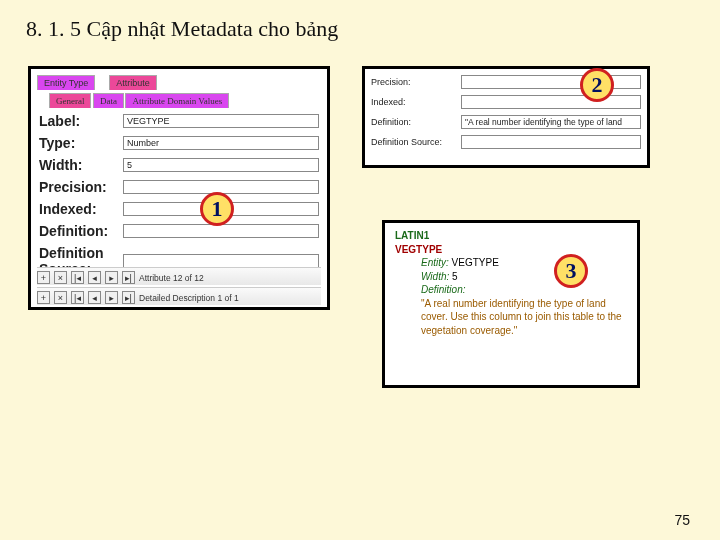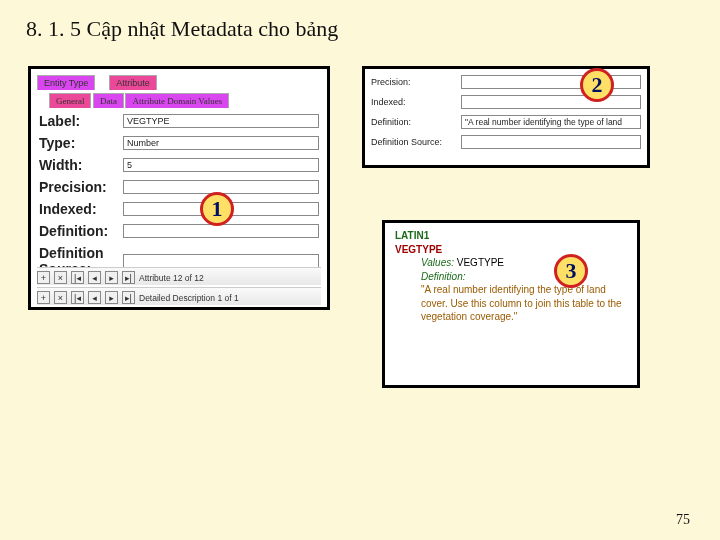--- a/index.html
+++ b/index.html
@@ -17,21 +17,21 @@
     top: 16px;
     left: 26px;
     font-family: "Times New Roman", serif;
     font-size: 22px;
     color: #111;
   }
   .page-number {
     position: absolute;
     bottom: 12px;
     right: 30px;
-    font-family: Liberation Serif, serif;
+    font-family: Liberation Sans, sans-serif;
     font-size: 14px;
     color: #111;
   }
   .panel {
     position: absolute;
     background: #fff;
     border: 3px solid #000;
   }
   
   .panel-1 { left: 28px; top: 66px; width: 302px; height: 244px; }
@@ -185,22 +185,26 @@
       <input class="p2-input" value="" style="">
     </div>
   </div>
 </div>
 
 <div class="panel panel-3">
   <div class="p3-inner">
     <div class="p3-attr">LATIN1</div>
     <div class="p3-attr sel">VEGTYPE</div>
     <div class="p3-indent">
-      <span class="p3-key">Values:</span>
+      <span class="p3-key">Entity:</span>
       <span>VEGTYPE</span>
+    </div>
+    <div class="p3-indent">
+      <span class="p3-key">Width:</span>
+      <span>5</span>
     </div>
     <div class="p3-indent">
       <span class="p3-key">Definition:</span>
     </div>
     <div class="p3-indent2 p3-quote">"A real number identifying the type of land cover. Use this column to join this table to the vegetation coverage."</div>
   </div>
 </div>
 
 <div class="badge badge-1">1</div>
 <div class="badge badge-2">2</div>

